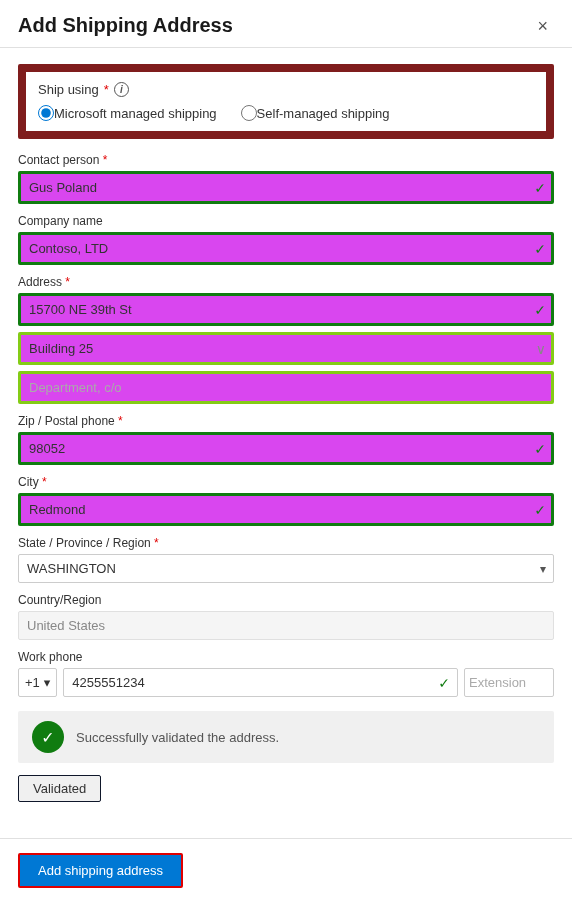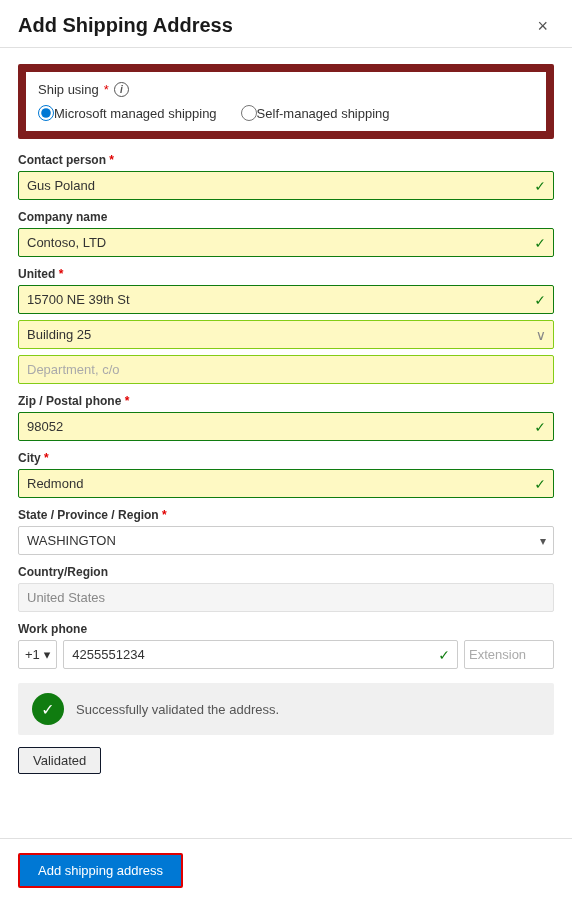--- a/index.html
+++ b/index.html
@@ -110,38 +110,38 @@
       font-size: 13px;
       color: #333;
     }
 
     .form-group {
       margin-bottom: 10px;
     }
 
     .field-label {
       font-size: 12px;
-      font-weight: 700;
+      font-weight: 400;
       color: #333;
       margin-bottom: 4px;
     }
 
     .field-input-wrapper {
       position: relative;
     }
 
     .field-input-wrapper input {
       width: 100%;
-      border: 1px solid #84cc16;
+      border: 3px solid #84cc16;
       border-radius: 2px;
       padding: 6px 16px 6px 8px;
       font-size: 13px;
       color: #333;
       outline: none;
-      background: #fef9c3;
+      background: #d946ef;
     }
 
     .field-input-wrapper input.validated {
       border-color: #107c10;
     }
 
     .checkmark {
       position: absolute;
       right: 8px;
       top: 50%;
@@ -341,21 +341,21 @@
       <div class="field-label">Company name</div>
       <div class="field-input-wrapper">
         <input type="text" class="validated" value="Contoso, LTD" style="">
         <span class="checkmark">✓</span>
       </div>
     </div>
 
     
     <div class="form-group">
       <div class="field-label">
-        <span>United</span><span class="required-star"> *</span>
+        <span>Address</span><span class="required-star"> *</span>
       </div>
       <div class="field-input-wrapper" style="margin-bottom:6px;">
         <input type="text" class="validated" value="15700 NE 39th St" style="">
         <span class="checkmark">✓</span>
       </div>
       <div class="field-input-wrapper" style="margin-bottom:6px;">
         <input type="text" value="Building 25" style="">
         <span class="checkmark" style="color:#888;">∨</span>
       </div>
       <div class="field-input-wrapper">

